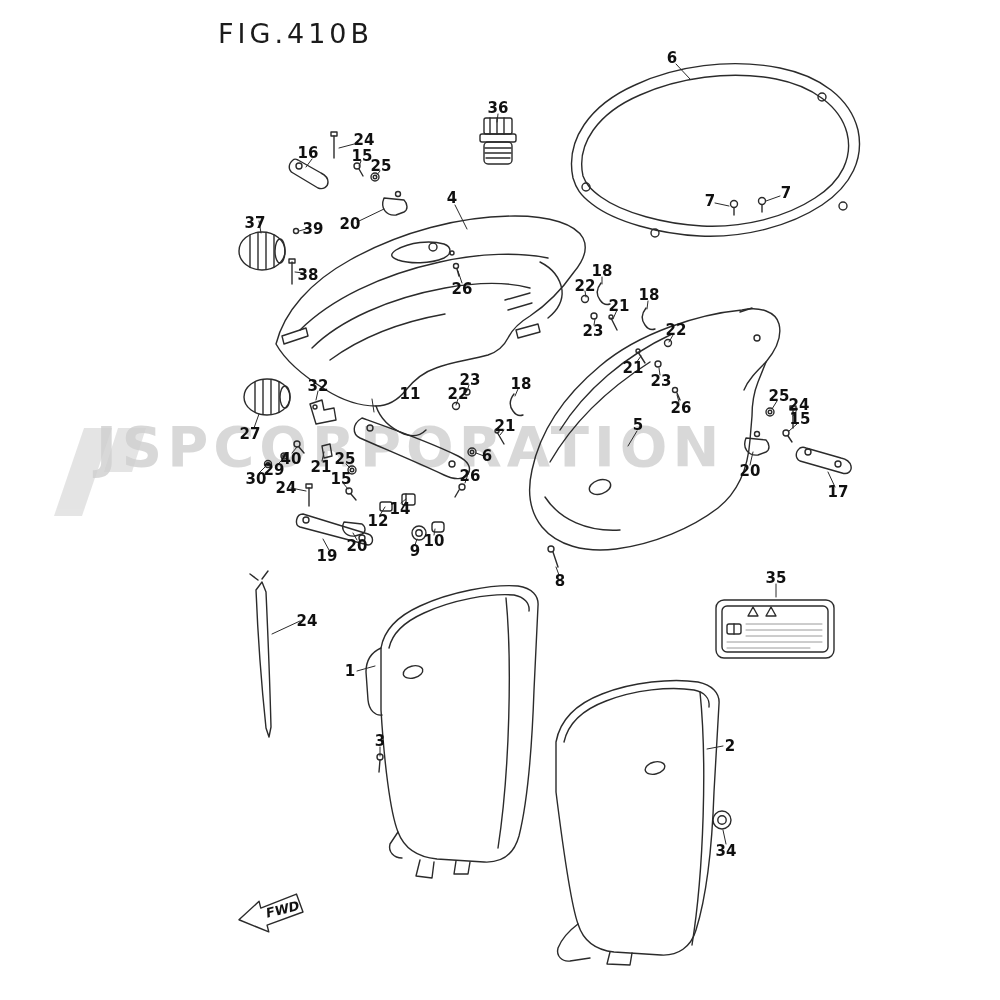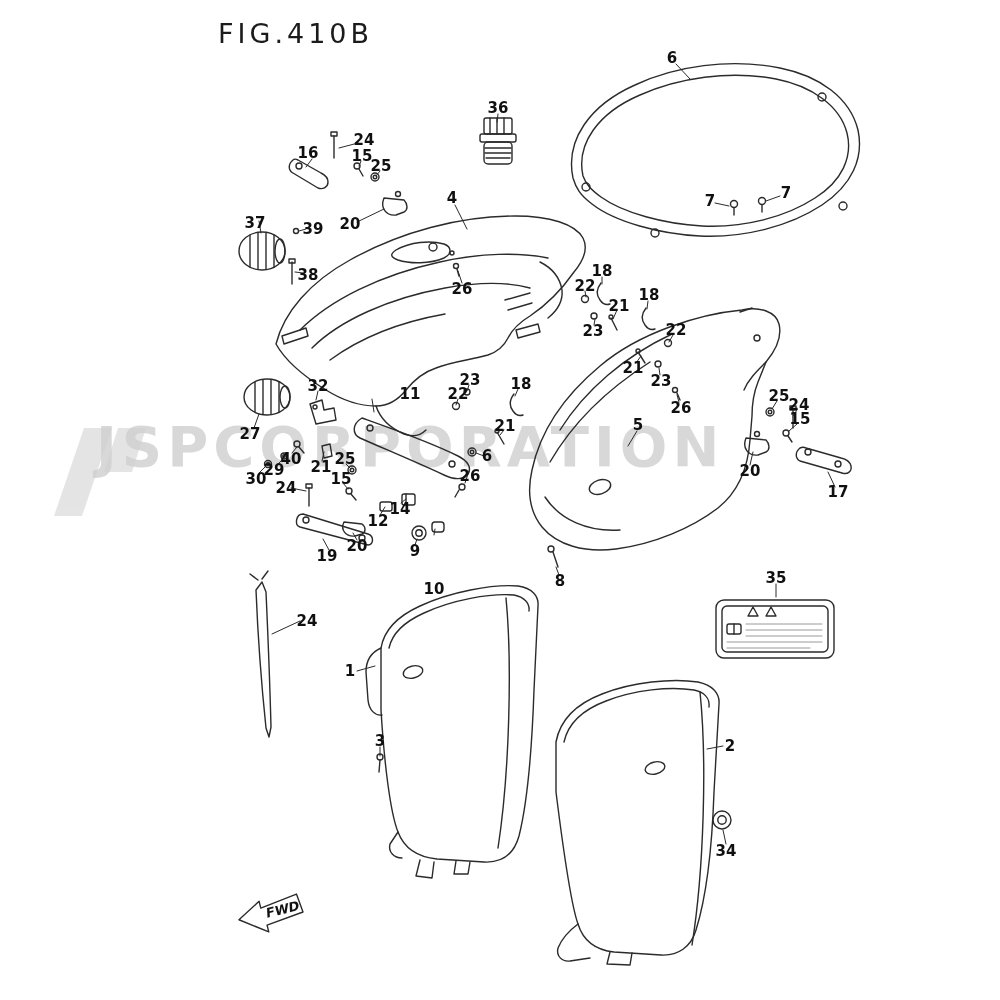--- a/index.html
+++ b/index.html
@@ -368,21 +368,21 @@
       <div class="callout" style="left: 345px; top: 459px;">25</div>
       <div class="callout" style="left: 487px; top: 456px;">6</div>
       <div class="callout" style="left: 470px; top: 476px;">26</div>
       <div class="callout" style="left: 341px; top: 479px;">15</div>
       <div class="callout" style="left: 286px; top: 488px;">24</div>
       <div class="callout" style="left: 378px; top: 521px;">12</div>
       <div class="callout" style="left: 400px; top: 509px;">14</div>
       <div class="callout" style="left: 327px; top: 556px;">19</div>
       <div class="callout" style="left: 357px; top: 546px;">20</div>
       <div class="callout" style="left: 415px; top: 551px;">9</div>
-      <div class="callout" style="left: 434px; top: 541px; margin-top: 48px;">10</div>
+      <div class="callout" style="left: 434px; top: 541px;">10</div>
       <div class="callout" style="left: 560px; top: 581px;">8</div>
       <div class="callout" style="left: 776px; top: 578px;">35</div>
       <div class="callout" style="left: 307px; top: 621px;">24</div>
       <div class="callout" style="left: 350px; top: 671px;">1</div>
       <div class="callout" style="left: 380px; top: 741px;">3</div>
       <div class="callout" style="left: 730px; top: 746px;">2</div>
       <div class="callout" style="left: 726px; top: 851px;">34</div>
     </div>
 
 </div>

